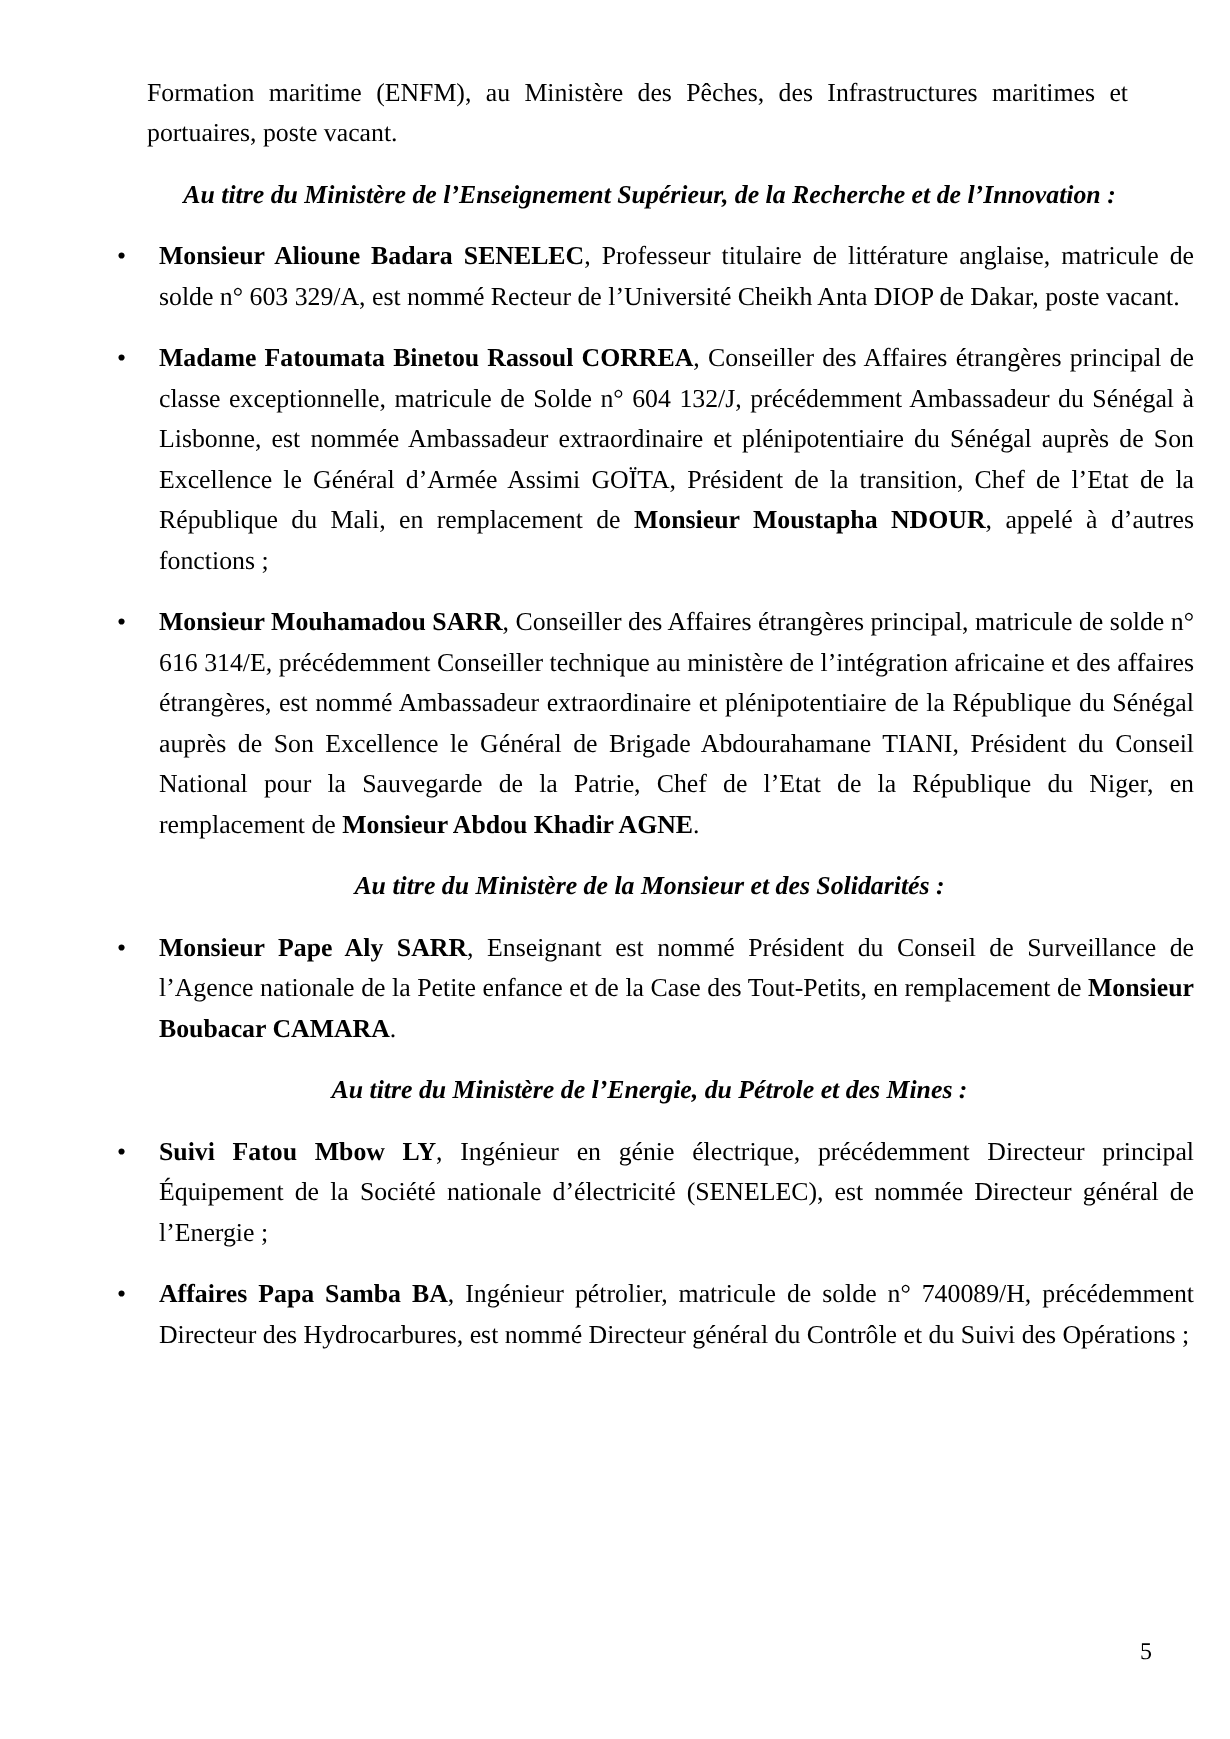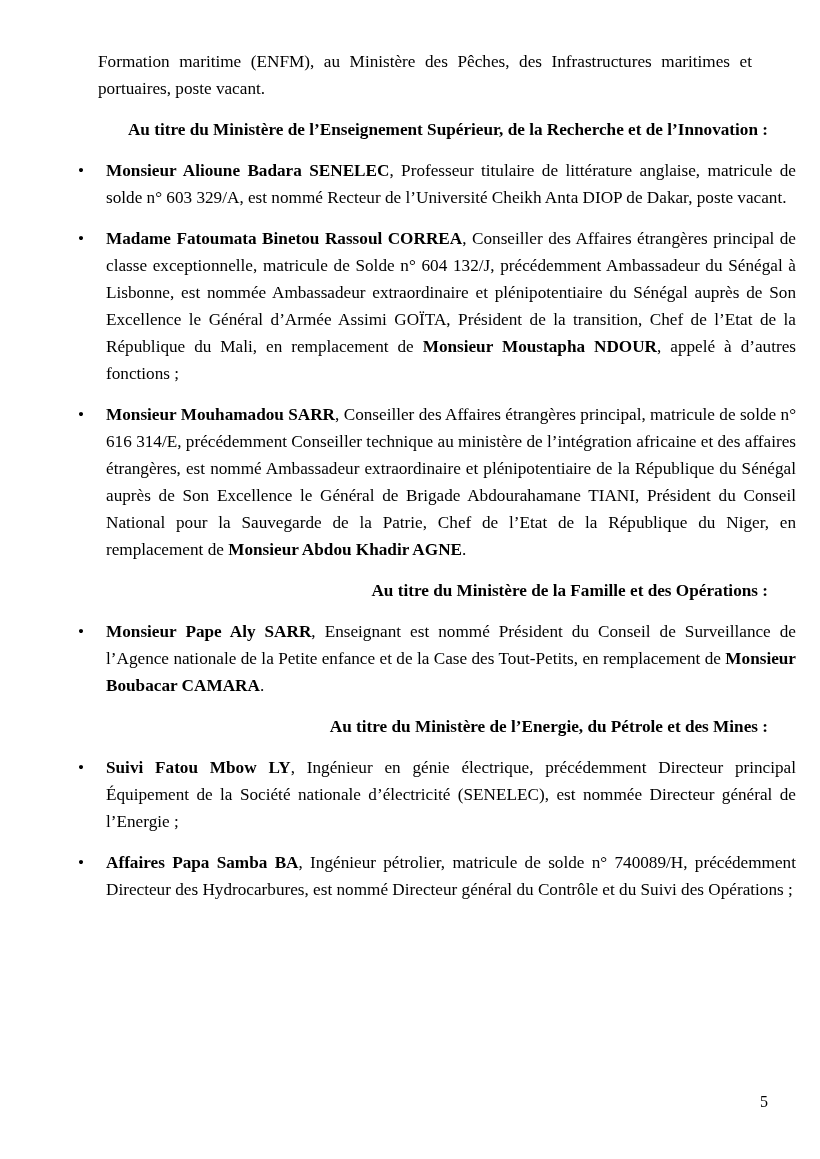--- a/index.html
+++ b/index.html
@@ -34,21 +34,22 @@
     margin: 0 16px 14px 0;
     hyphens: none;
   }
 
   
   .heading {
     font-size: 17.2px;
     line-height: 27px;
     font-weight: bold;
     margin: 0 0 14px 0;
-    text-align: right;
+    text-align: center;
+    font-style: italic;
   }
 
   
   .bullet-item {
     position: relative;
     font-size: 17.2px;
     line-height: 27px;
     text-align: justify;
     margin: 0 0 14px 0;
     padding-left: 28px;
@@ -97,21 +98,21 @@
         <span class="body"><b class="nm">Monsieur Alioune Badara SENELEC</b>, Professeur titulaire de littérature anglaise, matricule de solde n° 603 329/A, est nommé Recteur de l’Université Cheikh Anta DIOP de Dakar, poste vacant.</span>
       </div>
       <div class="bullet-item">
         <span class="marker">•</span>
         <span class="body"><b class="nm">Madame Fatoumata Binetou Rassoul CORREA</b>, Conseiller des Affaires étrangères principal de classe exceptionnelle, matricule de Solde n° 604 132/J, précédemment Ambassadeur du Sénégal à Lisbonne, est nommée Ambassadeur extraordinaire et plénipotentiaire du Sénégal auprès de Son Excellence le Général d’Armée Assimi GOÏTA, Président de la transition, Chef de l’Etat de la République du Mali, en remplacement de <b class="nm">Monsieur Moustapha NDOUR</b>, appelé à d’autres fonctions ;</span>
       </div>
       <div class="bullet-item">
         <span class="marker">•</span>
         <span class="body"><b class="nm">Monsieur Mouhamadou SARR</b>, Conseiller des Affaires étrangères principal, matricule de solde n° 616 314/E, précédemment Conseiller technique au ministère de l’intégration africaine et des affaires étrangères, est nommé Ambassadeur extraordinaire et plénipotentiaire de la République du Sénégal auprès de Son Excellence le Général de Brigade Abdourahamane TIANI, Président du Conseil National pour la Sauvegarde de la Patrie, Chef de l’Etat de la République du Niger, en remplacement de <b class="nm">Monsieur Abdou Khadir AGNE</b>.</span>
       </div>
-      <div class="heading"><b class="nm">Au titre du Ministère de la Famille et des Opérations :</b></div>
+      <div class="heading"><b class="nm">Au titre du Ministère de la Monsieur et des Solidarités :</b></div>
       <div class="bullet-item">
         <span class="marker">•</span>
         <span class="body"><b class="nm">Monsieur Pape Aly SARR</b>, Enseignant est nommé Président du Conseil de Surveillance de l’Agence nationale de la Petite enfance et de la Case des Tout-Petits, en remplacement de <b class="nm">Monsieur Boubacar CAMARA</b>.</span>
       </div>
       <div class="heading"><b class="nm">Au titre du Ministère de l’Energie, du Pétrole et des Mines :</b></div>
       <div class="bullet-item">
         <span class="marker">•</span>
         <span class="body"><b class="nm">Suivi Fatou Mbow LY</b>, Ingénieur en génie électrique, précédemment Directeur principal Équipement de la Société nationale d’électricité (SENELEC), est nommée Directeur général de l’Energie ;</span>
       </div>
       <div class="bullet-item">

